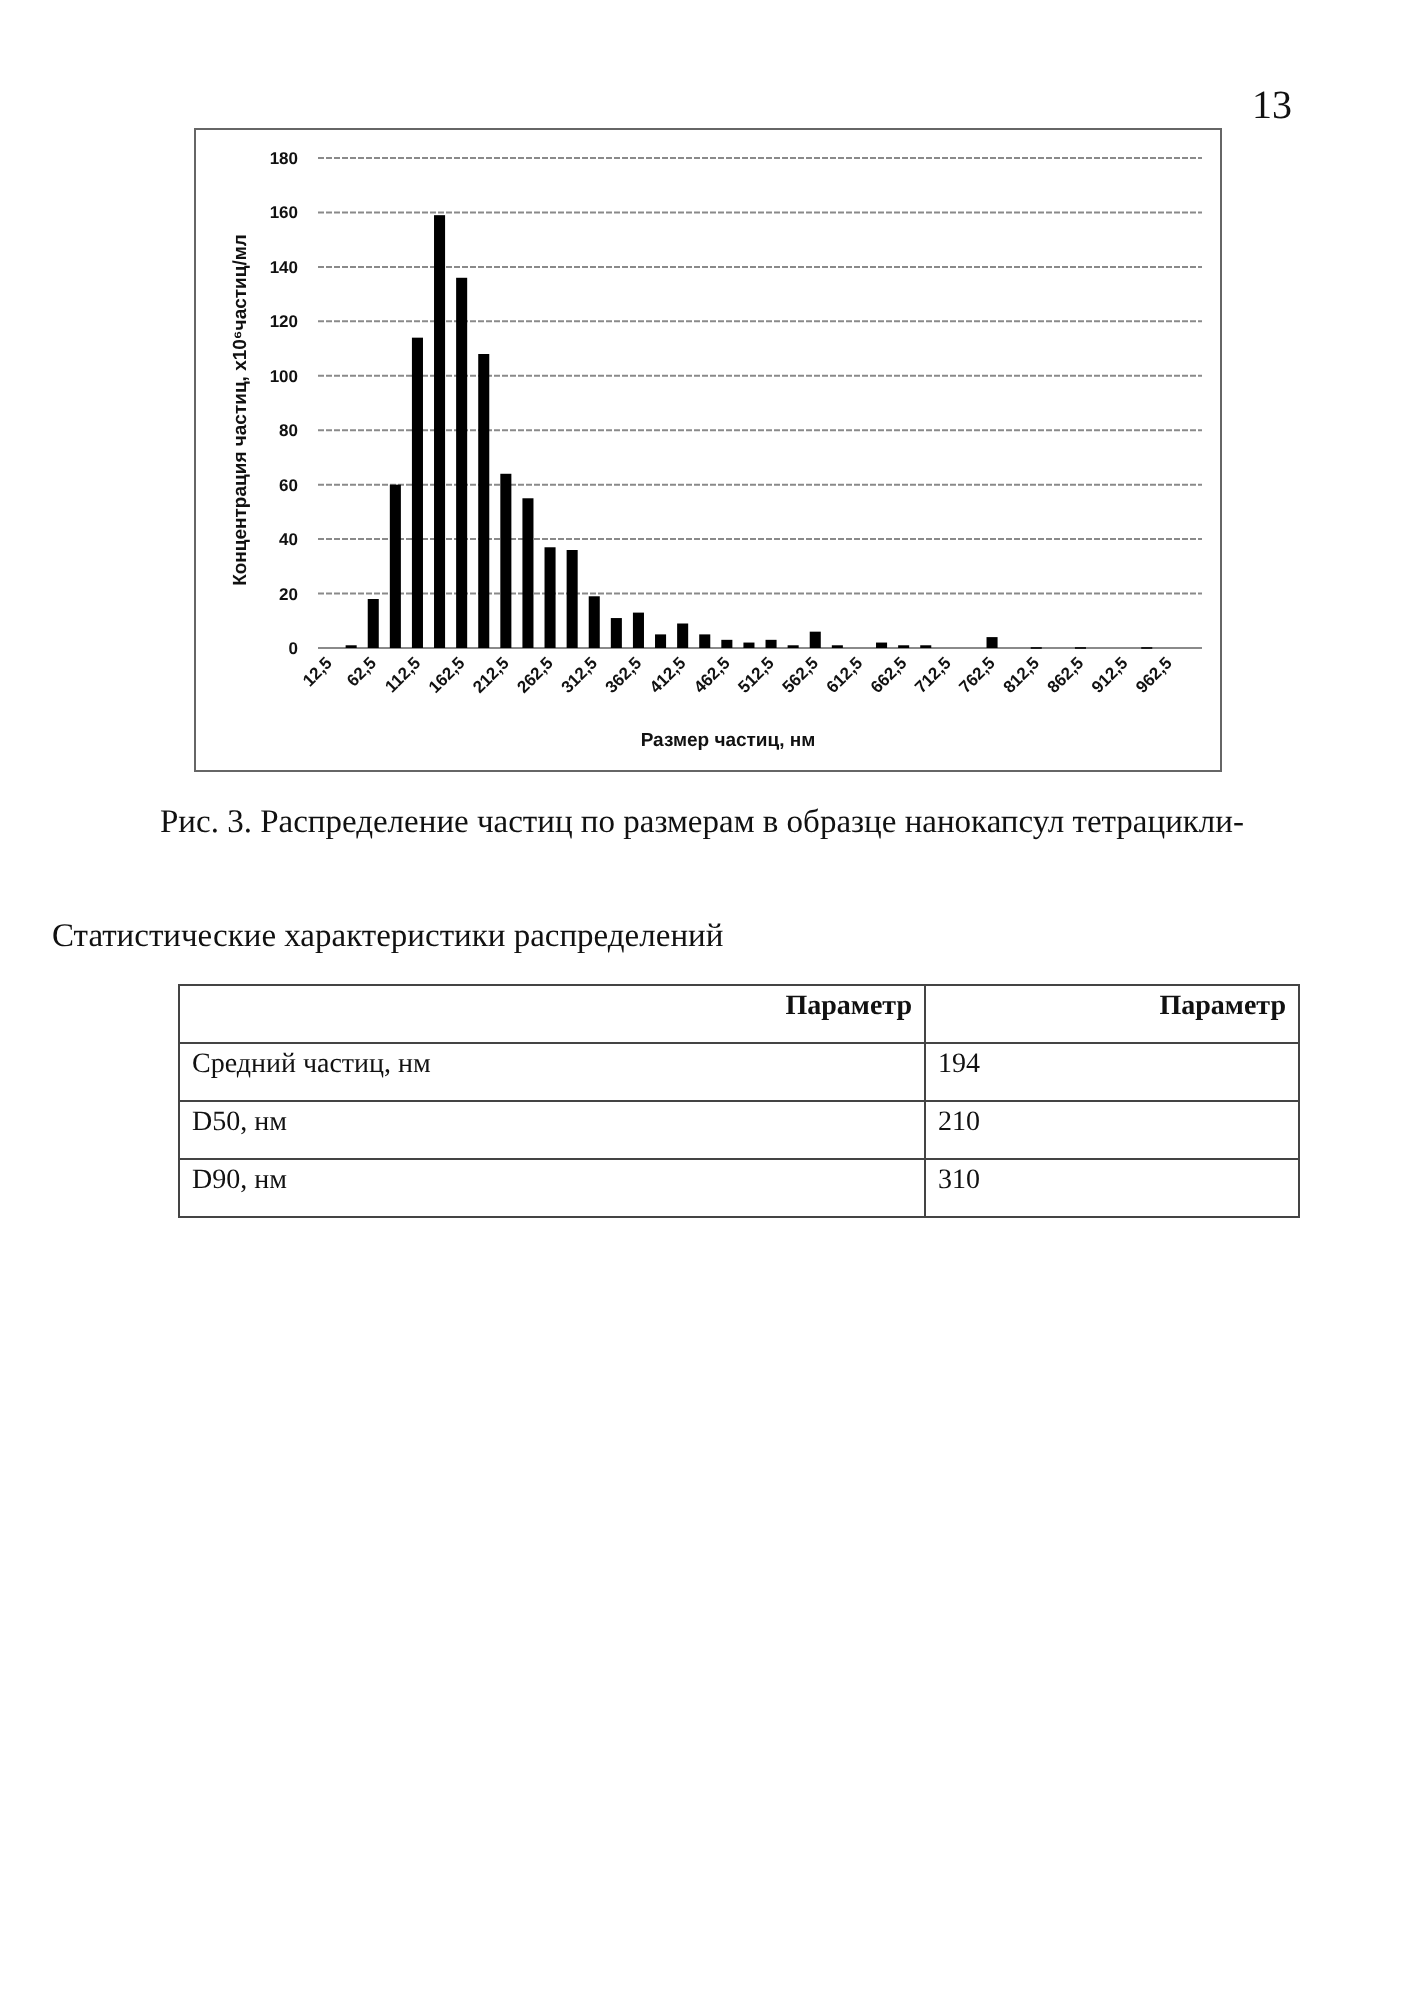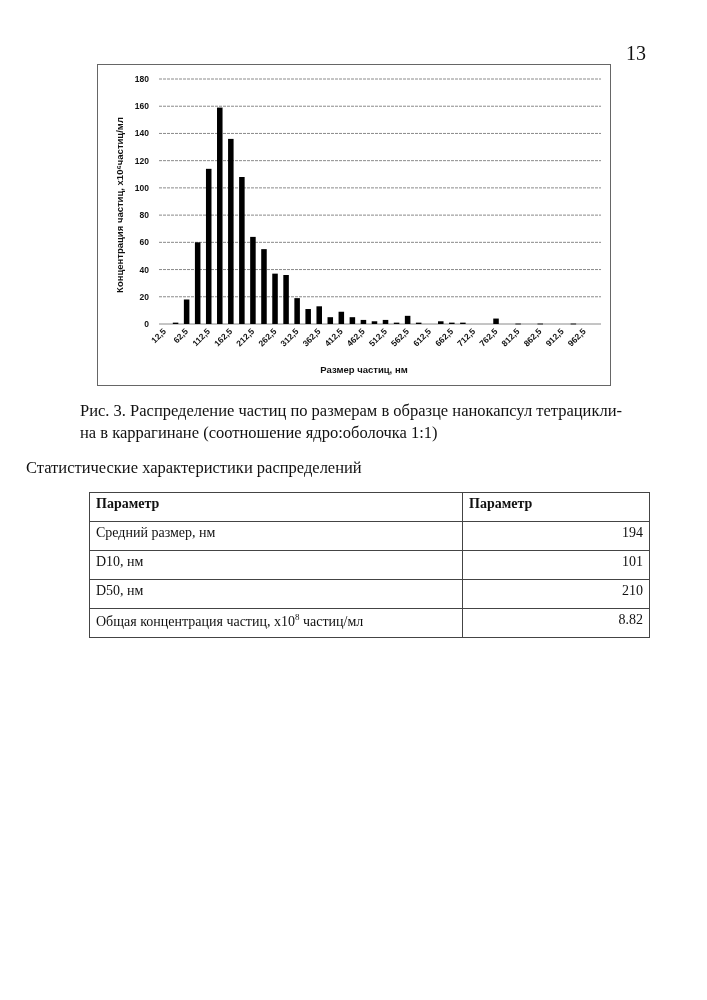--- a/index.html
+++ b/index.html
@@ -4,22 +4,22 @@
 <style>
   html, body { margin: 0; padding: 0; background: #ffffff; }
   body { width: 707px; height: 1000px; position: relative; overflow: hidden; font-family: "Liberation Serif", serif; color: #111; }
   .page-number { position: absolute; left: 626px; top: 42px; font-size: 20px; }
   .chart-frame { position: absolute; left: 97px; top: 64px; width: 514px; height: 322px; border: 1px solid #666; box-sizing: border-box; }
   #chart-svg { position: absolute; left: 0; top: 0; }
   .caption { position: absolute; left: 80px; top: 400px; width: 560px; font-size: 16.5px; line-height: 22px; }
   .table-title { position: absolute; left: 0; width: 707px; top: 458px; text-align: left; font-size: 16.5px; padding-left: 26px; }
   table.stats { position: absolute; left: 89px; top: 492px; width: 561px; border-collapse: collapse; font-size: 14px; }
   table.stats th, table.stats td { border: 1px solid #444; height: 29px; padding: 0 6px; vertical-align: top; padding-top: 3px; box-sizing: border-box; }
-  table.stats th { font-weight: bold; text-align: left; }
-  table.stats td.val { text-align: right; }
+  table.stats th { font-weight: bold; text-align: right; }
+  table.stats td.val { text-align: left; }
   table.stats th.c1, table.stats td.c1 { width: 373px; }
   sup { font-size: 9px; }
 </style>
 </head>
 <body>
 
 <div class="page-number">13</div>
 
 <div class="chart-frame">
   <svg id="chart-svg" width="512" height="320" xmlns="http://www.w3.org/2000/svg">
@@ -101,43 +101,38 @@
         <text x="466.32500000000005" y="267" text-anchor="end" font-family="Liberation Sans, sans-serif" font-size="8.5" font-weight="bold" fill="#111" transform="rotate(-45 466.32500000000005 267)">912,5</text>
         <text x="488.425" y="267" text-anchor="end" font-family="Liberation Sans, sans-serif" font-size="8.5" font-weight="bold" fill="#111" transform="rotate(-45 488.425 267)">962,5</text>
       </g>
     <text id="ylabel" font-family="Liberation Sans, sans-serif" font-size="9.5" font-weight="bold" fill="#111" text-anchor="middle" transform="translate(25,140) rotate(-90)">Концентрация частиц, x10⁶частиц/мл</text>
     <text id="xlabel" font-family="Liberation Sans, sans-serif" font-size="9.5" font-weight="bold" fill="#111" text-anchor="middle" x="266" y="308">Размер частиц, нм</text>
   </svg>
 </div>
 
 <div class="caption">
   <div>Рис. 3. Распределение частиц по размерам в образце нанокапсул тетрацикли-</div>
-  <div>на в каррагинане (соотношение ядро:оболочка 1:1)</div>
 </div>
 
 <div class="table-title">Статистические характеристики распределений</div>
 
 <table class="stats">
   <thead>
     <tr>
       <th class="c1">Параметр</th>
       <th>Параметр</th>
     </tr>
   </thead>
   <tbody>
     <tr>
-      <td class="c1">Средний размер, нм</td>
+      <td class="c1">Средний частиц, нм</td>
       <td class="val">194</td>
-    </tr>
-    <tr>
-      <td class="c1">D10, нм</td>
-      <td class="val">101</td>
     </tr>
     <tr>
       <td class="c1">D50, нм</td>
       <td class="val">210</td>
     </tr>
     <tr>
-      <td class="c1"><span>Общая концентрация частиц, x10</span><sup>8</sup><span> частиц/мл</span></td>
-      <td class="val">8.82</td>
+      <td class="c1">D90, нм</td>
+      <td class="val">310</td>
     </tr>
   </tbody>
 </table>
 
 </body></html>

